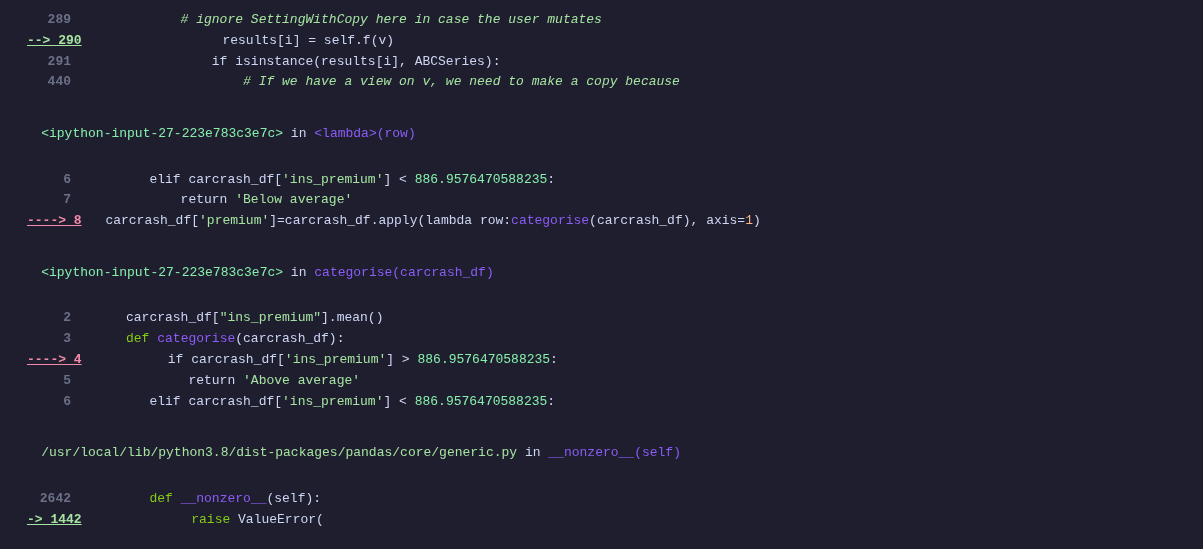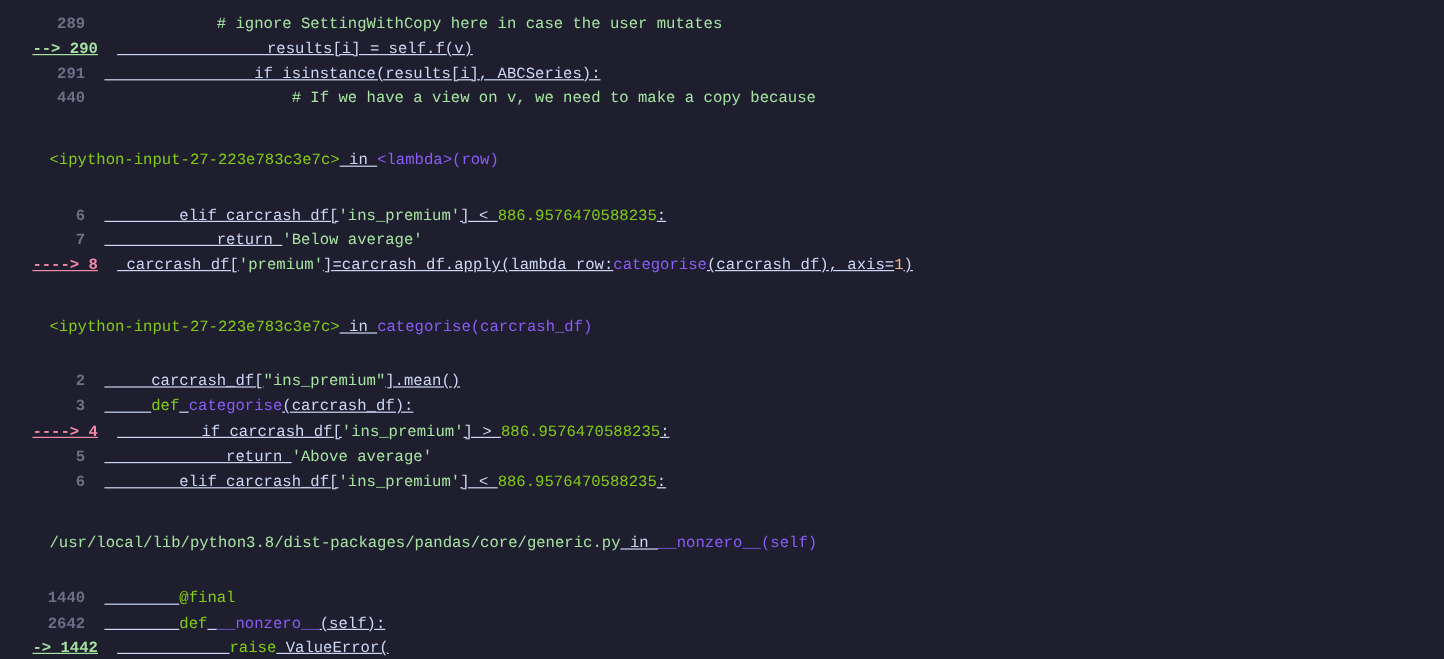--- a/index.html
+++ b/index.html
@@ -36,27 +36,27 @@
       user-select: none;
       flex-shrink: 0;
     }
     .line-num.arrow {
       color: #a6e3a1;
       text-decoration: underline;
     }
     .line-content {
       flex: 1;
     }
-    .c-teal { color: #84cc16; }
+    .c-teal { color: #86efac; }
     .c-blue { color: #8b5cf6; }
-    .c-comment-green { color: #a6e3a1; }
+    .c-comment-green { color: #a6e3a1; font-style: italic; }
     .c-string { color: #a6e3a1; font-family: Liberation Mono, monospace; }
     .c-number { color: #fab387; }
     .c-keyword { color: #84cc16; }
-    .c-white { color: #cdd6f4; text-decoration: underline; }
+    .c-white { color: #cdd6f4; }
     .c-filepath { color: #a6e3a1; text-align: right; }
 
     .section-header {
       padding: 4px 10px;
       color: #a6e3a1;
       line-height: 1.6;
       white-space: pre;
     }
   </style>
 </head>
@@ -128,24 +128,20 @@
       <span class="line-content"><span class="c-white">        elif carcrash_df[</span><span class="c-string">'ins_premium'</span><span class="c-white">] &lt; </span><span class="c-teal">886.9576470588235</span><span class="c-white">:</span></span>
     </div>
   </div>
 
   <div class="section-header">
     <span class="c-filepath">/usr/local/lib/python3.8/dist-packages/pandas/core/generic.py</span><span class="c-white"> in </span><span class="c-blue">__nonzero__(self)</span>
   </div>
 
   <div class="code-block">
     <div class="line">
-      <span class="line-num">1440</span>
-      <span class="line-content"><span class="c-white">        </span><span class="c-teal">@final</span></span>
-    </div>
-    <div class="line">
       <span class="line-num">2642</span>
       <span class="line-content"><span class="c-white">        </span><span class="c-keyword">def</span><span class="c-white"> </span><span class="c-blue">__nonzero__</span><span class="c-white">(self):</span></span>
     </div>
     <div class="line">
       <span class="line-num arrow" style="color:#a6e3a1;">-&gt; 1442</span>
       <span class="line-content"><span class="c-white">            </span><span class="c-keyword">raise</span><span class="c-white"> ValueError(</span></span>
     </div>
 
   </div>
 

